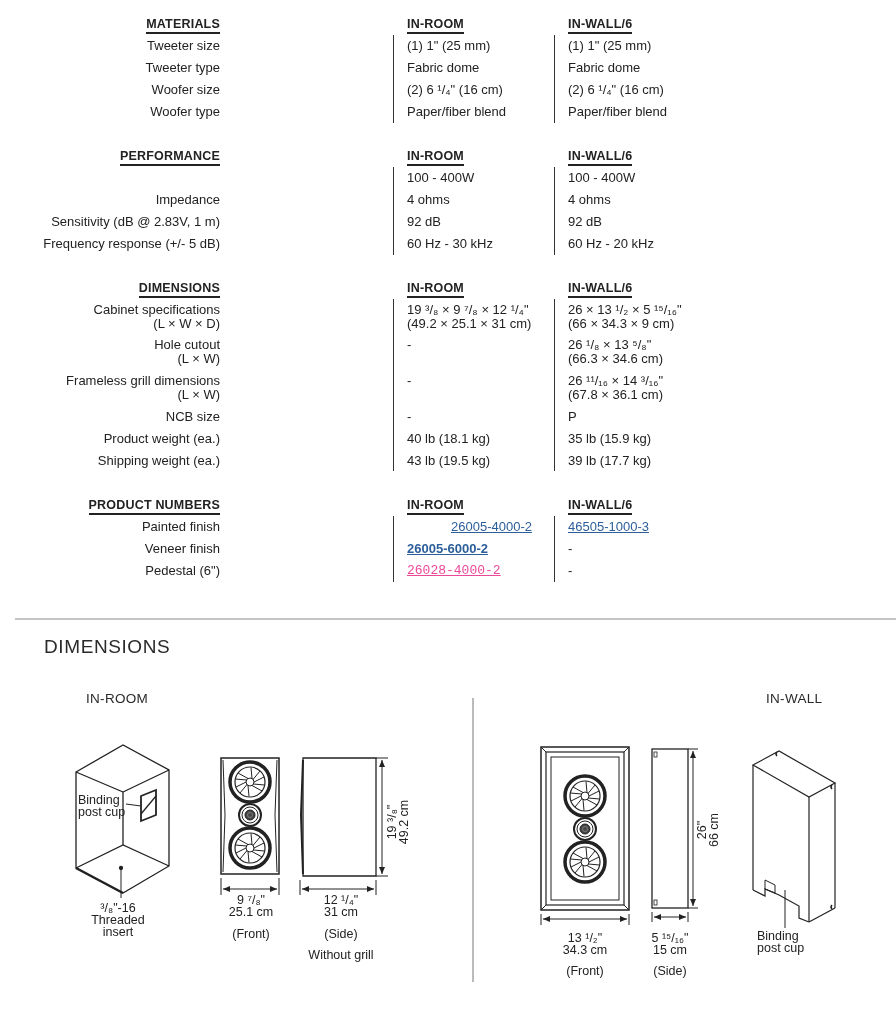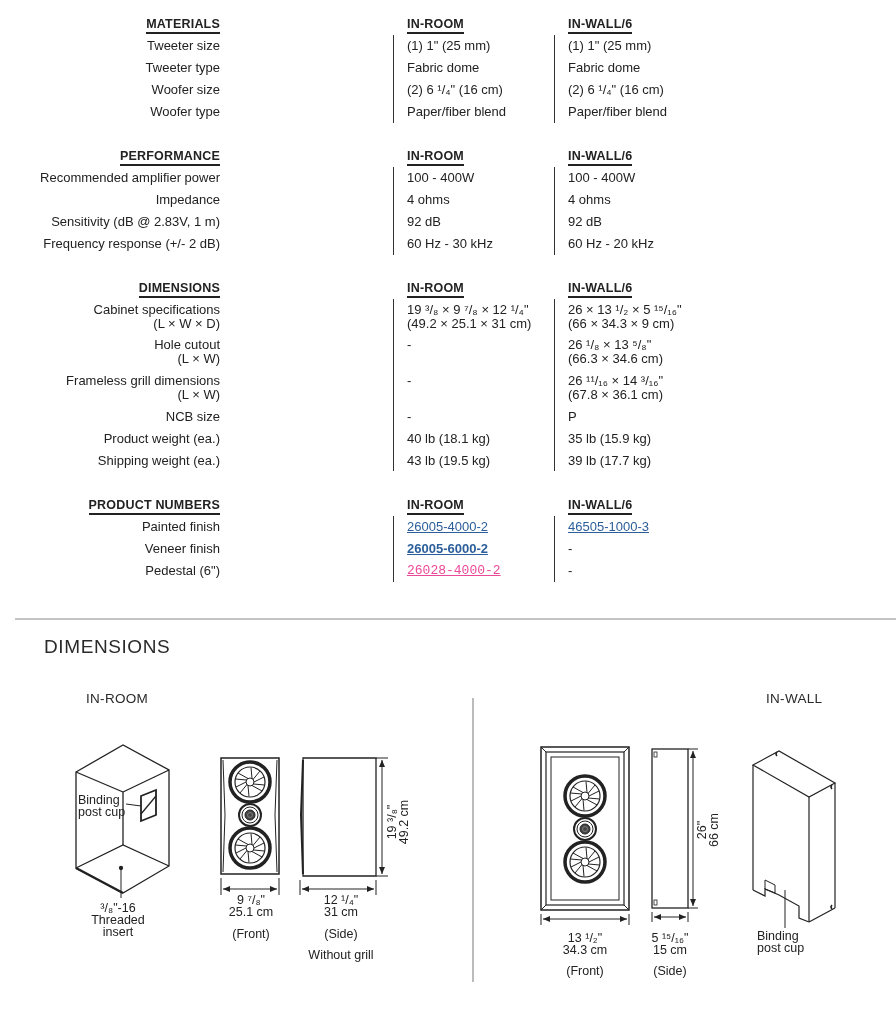--- a/index.html
+++ b/index.html
@@ -62,36 +62,35 @@
     </div>
 
   <div class="row hdr" style="top:145px">
     <span class="lbl"><span class="u">PERFORMANCE</span></span>
     <span class="c1"><span class="u">IN-ROOM</span></span>
     <span class="c2"><span class="u">IN-WALL/6</span></span>
   </div>
   <div class="vline" style="left:393px;top:167px;height:88px"></div>
   <div class="vline" style="left:554px;top:167px;height:88px"></div>
   <div class="row" style="top:167px">
-      <span class="lbl">Recommended amplifier power</span>
       <span class="c1">100 - 400W</span>
       <span class="c2">100 - 400W</span>
     </div>
   <div class="row" style="top:189px">
       <span class="lbl">Impedance</span>
       <span class="c1">4 ohms</span>
       <span class="c2">4 ohms</span>
     </div>
   <div class="row" style="top:211px">
       <span class="lbl">Sensitivity (dB @ 2.83V, 1 m)</span>
       <span class="c1">92 dB</span>
       <span class="c2">92 dB</span>
     </div>
   <div class="row" style="top:233px">
-      <span class="lbl">Frequency response  (+/- 2 dB)</span>
+      <span class="lbl">Frequency response  (+/- 5 dB)</span>
       <span class="c1">60 Hz - 30 kHz</span>
       <span class="c2">60 Hz - 20 kHz</span>
     </div>
 
   <div class="row hdr" style="top:277px">
     <span class="lbl"><span class="u">DIMENSIONS</span></span>
     <span class="c1"><span class="u">IN-ROOM</span></span>
     <span class="c2"><span class="u">IN-WALL/6</span></span>
   </div>
   <div class="vline" style="left:393px;top:299px;height:172px"></div>
@@ -129,21 +128,21 @@
 
   <div class="row hdr" style="top:494px">
     <span class="lbl"><span class="u">PRODUCT NUMBERS</span></span>
     <span class="c1"><span class="u">IN-ROOM</span></span>
     <span class="c2"><span class="u">IN-WALL/6</span></span>
   </div>
   <div class="vline" style="left:393px;top:516px;height:66px"></div>
   <div class="vline" style="left:554px;top:516px;height:66px"></div>
   <div class="row" style="top:516px">
       <span class="lbl">Painted finish</span>
-      <a class="c1 pn" href="#" style="color: rgb(43, 94, 154);">26005-4000-2</a>
+      <a class="c1 pn" href="#" style="color: rgb(43, 94, 154); margin-left: 44px;">26005-4000-2</a>
       <a class="c2 pn" href="#" style="color: rgb(43, 94, 154);">46505-1000-3</a>
     </div>
   <div class="row" style="top:538px">
       <span class="lbl">Veneer finish</span>
       <a class="c1 pn" href="#" style="color: rgb(43, 94, 154); font-weight: bold;">26005-6000-2</a>
       <span class="c2">-</span>
     </div>
   <div class="row" style="top:560px">
       <span class="lbl">Pedestal (6")</span>
       <a class="c1 pn" href="#" style="color: #ec4899; font-family: Liberation Mono, monospace;">26028-4000-2</a>

